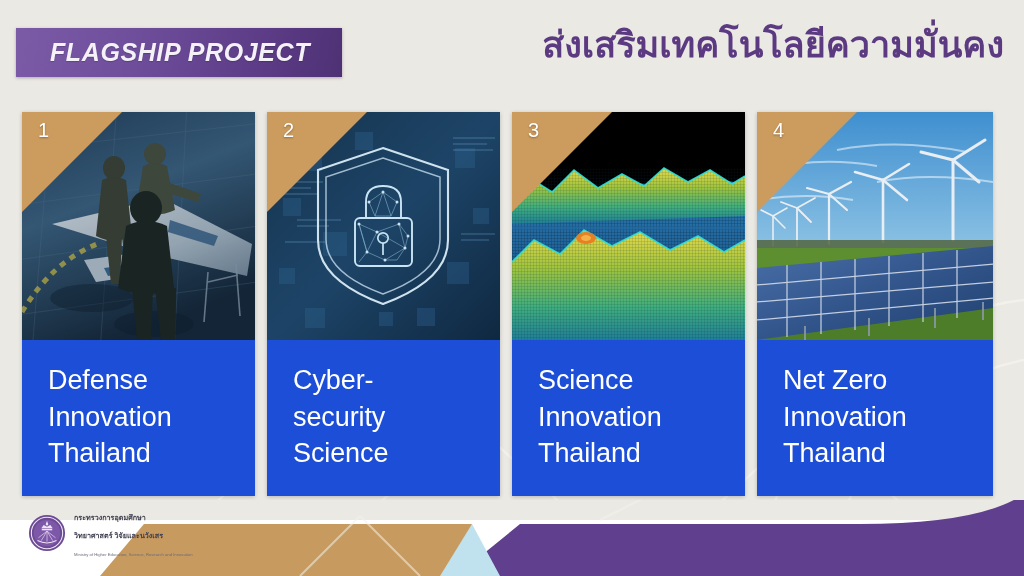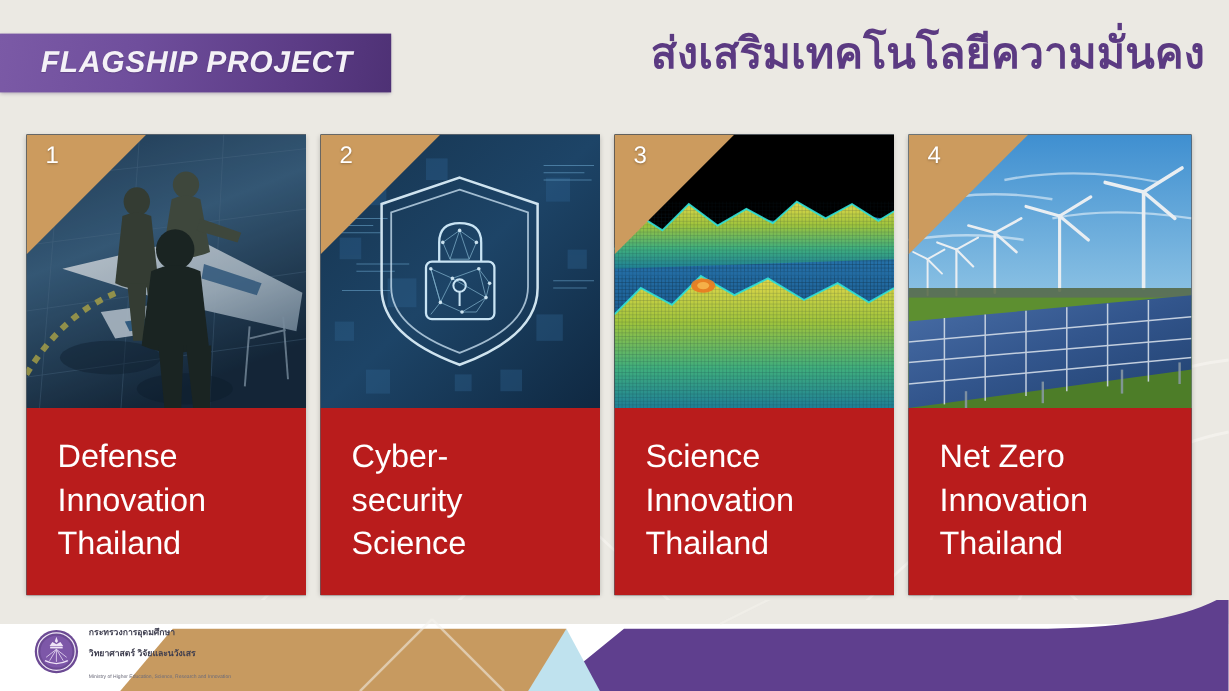--- a/index.html
+++ b/index.html
@@ -10,21 +10,21 @@
     position:relative;
   }
 
   
   #bg-streaks{ position:absolute; inset:0; z-index:0; pointer-events:none; }
 
   
   #header{ position:absolute; left:0; top:0; width:1024px; height:108px; z-index:3; }
 
   #flagship-banner{
-    position:absolute; left:0; top:28px; width:326px; height:49px;
+    position:absolute; left:16px; top:28px; width:326px; height:49px;
     background:linear-gradient(100deg,#7b5aa6 0%,#6f4e9c 35%,#5c3c86 75%,#4e3175 100%);
     box-shadow:0 1px 3px rgba(60,40,90,.35);
     display:flex; align-items:center;
   }
   #flagship-banner .lbl{
     color:#f4f1f7; font-style:italic; font-weight:700;
     font-size:25px; letter-spacing:.6px; margin-left:34px;
     text-shadow:0 1px 1px rgba(0,0,0,.18);
   }
 
@@ -58,34 +58,34 @@
     clip-path:polygon(0 0, 100% 0, 0 100%);
   }
   .corner-badge .num{
     position:absolute; left:16px; top:8px;
     color:#ffffff; font-size:20px; font-weight:400; line-height:1;
     text-shadow:0 1px 2px rgba(0,0,0,.3);
   }
 
   .card-caption{
     position:absolute; left:0; bottom:0; width:100%; height:156px;
-    background:#b91c1c;
+    background:#1d4ed8;
     padding:22px 0 0 26px;
   }
   .card-caption .txt{
     color:#ffffff; font-size:27px; line-height:1.36; font-weight:400;
     letter-spacing:-.1px; white-space:pre-line;
   }
 
   
   #footer{ position:absolute; left:0; bottom:0; width:1024px; height:76px; z-index:4; }
   #footer svg{ display:block; width:1024px; height:76px; }
 
   #logo-block{
-    position:absolute; left:28px; bottom:6px; z-index:6;
+    position:absolute; left:28px; bottom:16px; z-index:6;
     display:flex; align-items:center; gap:8px;
   }
   #logo-block .seal{ width:38px; height:38px; flex:0 0 auto; }
   #logo-block .seal svg{ display:block; width:38px; height:38px; }
   #logo-block .ministry-text{ line-height:1.12; }
   #logo-block .ministry-text .l1,
   #logo-block .ministry-text .l2{
     font-size:7.2px; color:#3d3d4e; font-weight:700; white-space:nowrap;
   }
   #logo-block .ministry-text .l3{

